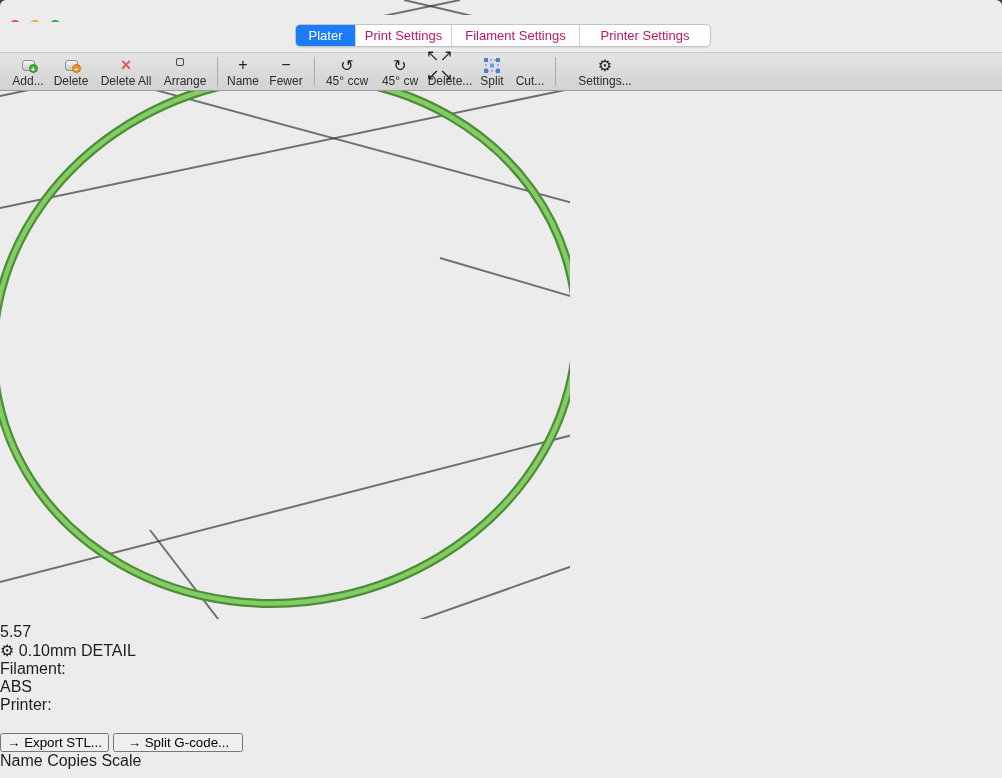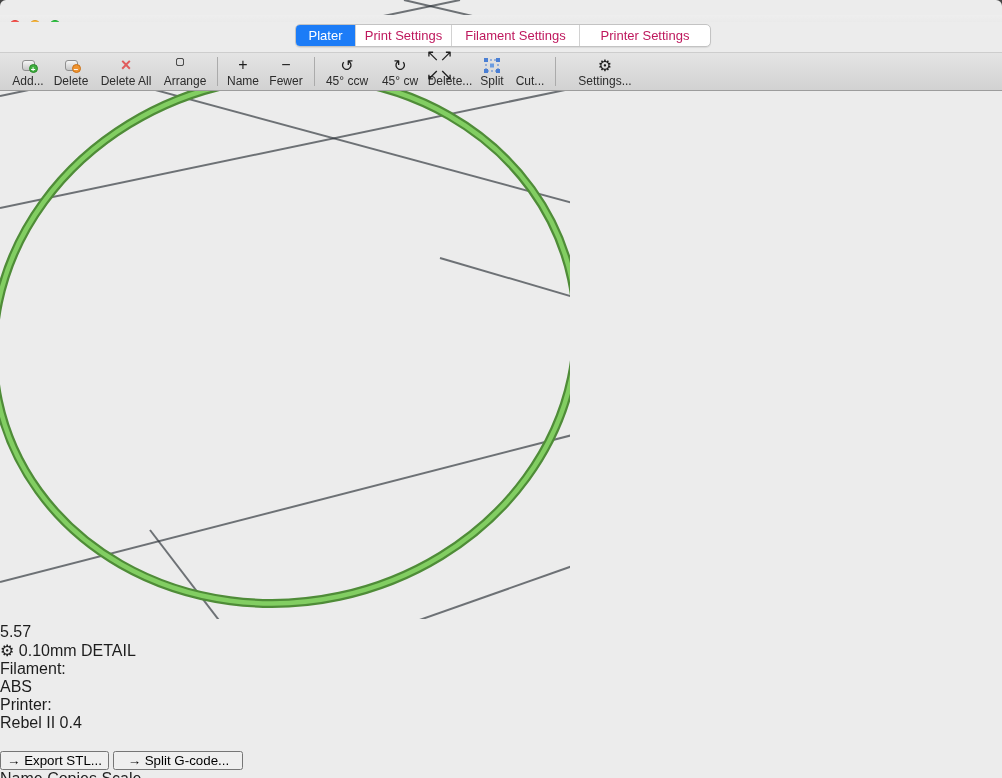--- a/index.html
+++ b/index.html
@@ -192,24 +192,20 @@
   <div class="chev-btn" style="top:103px;"><i></i></div>
 
   <div class="flabel" style="left:624px; top:136px;">Filament:</div>
   <div class="combo" style="top:132px;">
     <span class="cicon"></span>
     <span>ABS</span>
   </div>
   <div class="chev-btn" style="top:132px;"><i></i></div>
 
   <div class="flabel" style="left:624px; top:165px;">Printer:</div>
-  <div class="combo" style="top:161px;">
-    <span class="cicon"><span class="printer-glyph"></span></span>
-    <span>Rebel II 0.4</span>
-  </div>
   <div class="chev-btn" style="top:161px;"><i></i></div>
 
   <button class="pushbtn" style="left:742px; top:189px; width:109px;margin-top:19px;">
     <span class="export-glyph"><b>→</b></span>
     <span>Export STL...</span>
   </button>
   <button class="pushbtn" style="left:855px; top:189px; width:130px;">
     <span class="export-glyph"><b>→</b></span>
     <span>Split G-code...</span>
   </button>

